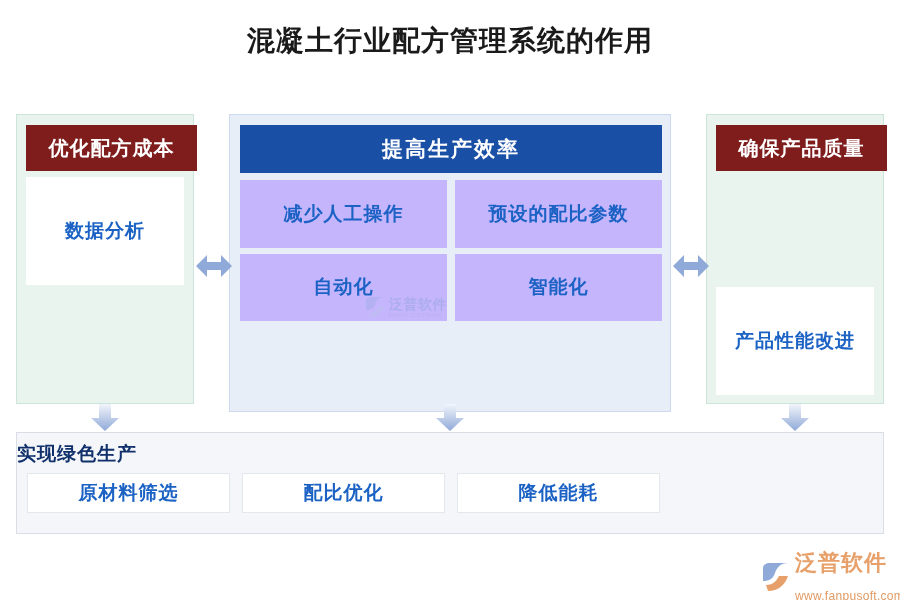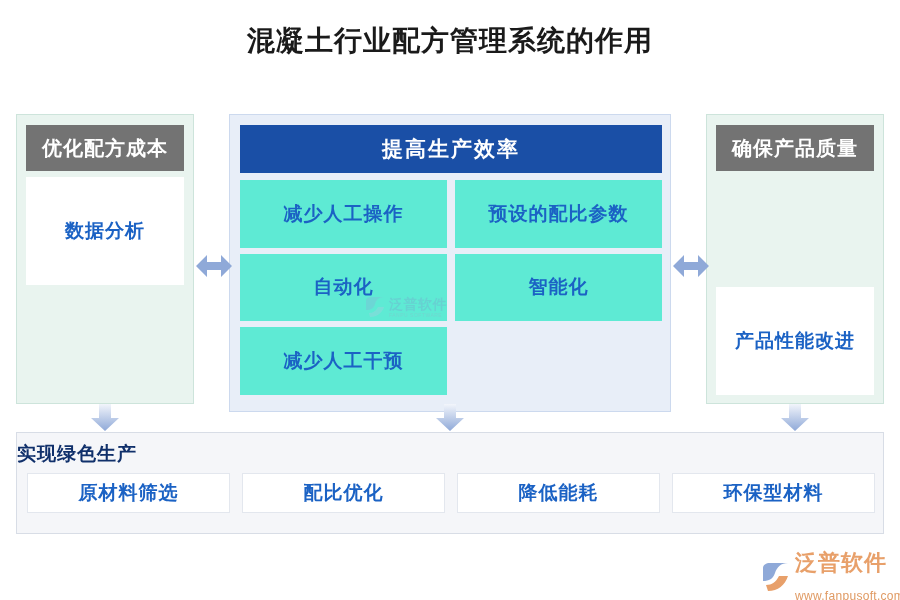--- a/index.html
+++ b/index.html
@@ -66,23 +66,23 @@
     width: 442px;
     height: 298px;
     background: #e8eef8;
     border-color: #ccd9ee;
   }
 
   .side-header {
     position: absolute;
     left: 9px;
     top: 10px;
-    width: 158px;
+    width: 171px;
     height: 46px;
-    background: #737373;
+    background: #7f1d1d;
     color: #ffffff;
     font-size: 20px;
     font-weight: bold;
     display: flex;
     align-items: center;
     justify-content: center;
     letter-spacing: 1px;
   }
 
   .side-card {
@@ -123,21 +123,21 @@
     left: 10px;
     top: 65px;
     width: 422px;
     height: 215px;
     display: grid;
     grid-template-columns: 1fr 1fr;
     grid-template-rows: 1fr 1fr 1fr;
     gap: 6px 8px;
   }
   .center-card {
-    background: #5eead4;
+    background: #c4b5fd;
     color: #1b62c4;
     font-size: 19px;
     font-weight: bold;
     display: flex;
     align-items: center;
     justify-content: center;
     letter-spacing: 1px;
   }
 
   
@@ -280,21 +280,20 @@
     <div class="side-card side-card-1">数据分析</div>
   </div>
 
   <div class="panel panel-center">
     <div class="center-header">提高生产效率</div>
     <div class="center-grid">
       <div class="center-card">减少人工操作</div>
       <div class="center-card">预设的配比参数</div>
       <div class="center-card">自动化</div>
       <div class="center-card">智能化</div>
-      <div class="center-card">减少人工干预</div>
     </div>
   </div>
 
   <div class="panel panel-right">
     <div class="side-header">确保产品质量</div>
     <div class="side-card side-card-2">产品性能改进</div>
   </div>
 </div>
 
 <div class="h-arrow h-arrow-left">
@@ -341,21 +340,20 @@
     <polygon points="9,0 21,0 21,14 29,14 15,27 1,14 9,14" fill="url(#dg3)"></polygon>
   </svg>
 </div>
 
 <div class="bottom-panel">
   <div class="bottom-title">实现绿色生产</div>
   <div class="bottom-grid">
     <div class="bottom-card">原材料筛选</div>
     <div class="bottom-card">配比优化</div>
     <div class="bottom-card">降低能耗</div>
-    <div class="bottom-card">环保型材料</div>
   </div>
 </div>
 
 <div class="watermark">
   <svg width="22" height="20" viewBox="0 0 22 20">
     <path d="M2,3 C2,1 4,0 7,0 L20,0 C15,0 12,3 11,7 C10,11 7,13 2,13 Z" fill="#8fa9d8"></path>
     <path d="M5,16 C9,16 12,14 14,10 L20,10 C18,16 13,20 6,20 Z" fill="#b9c9e4"></path>
   </svg>
   <div class="wm-text">
     <span class="wm-cn">泛普软件</span>

